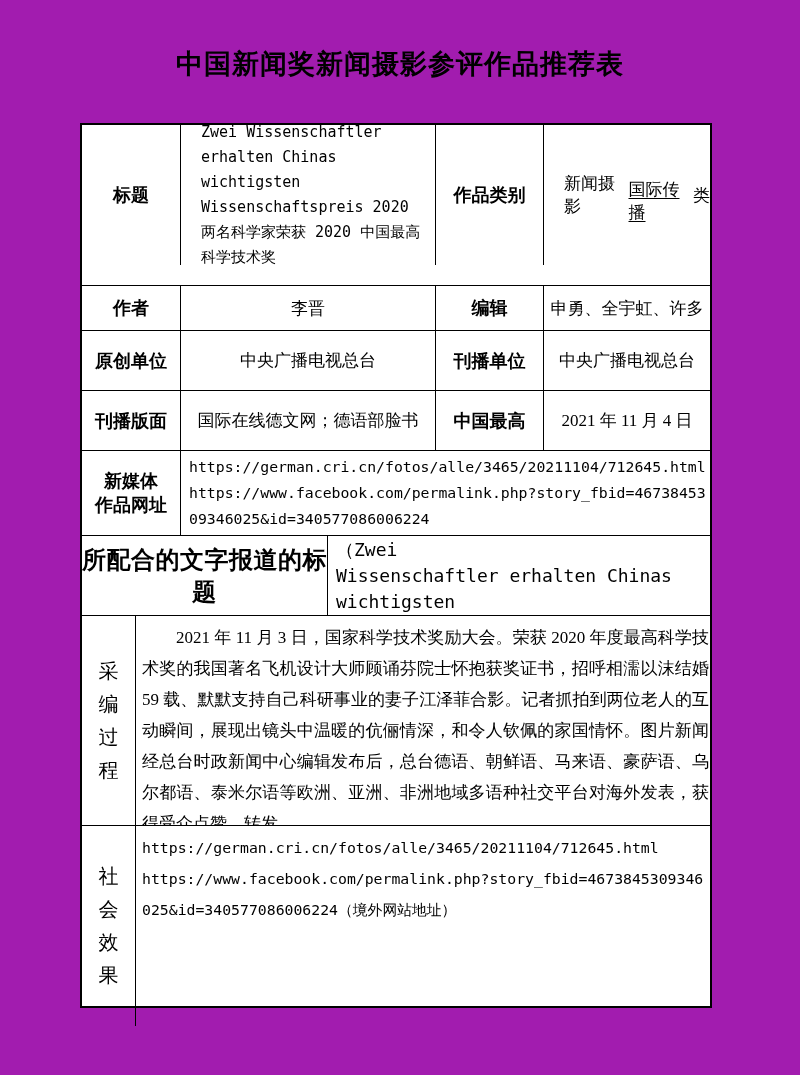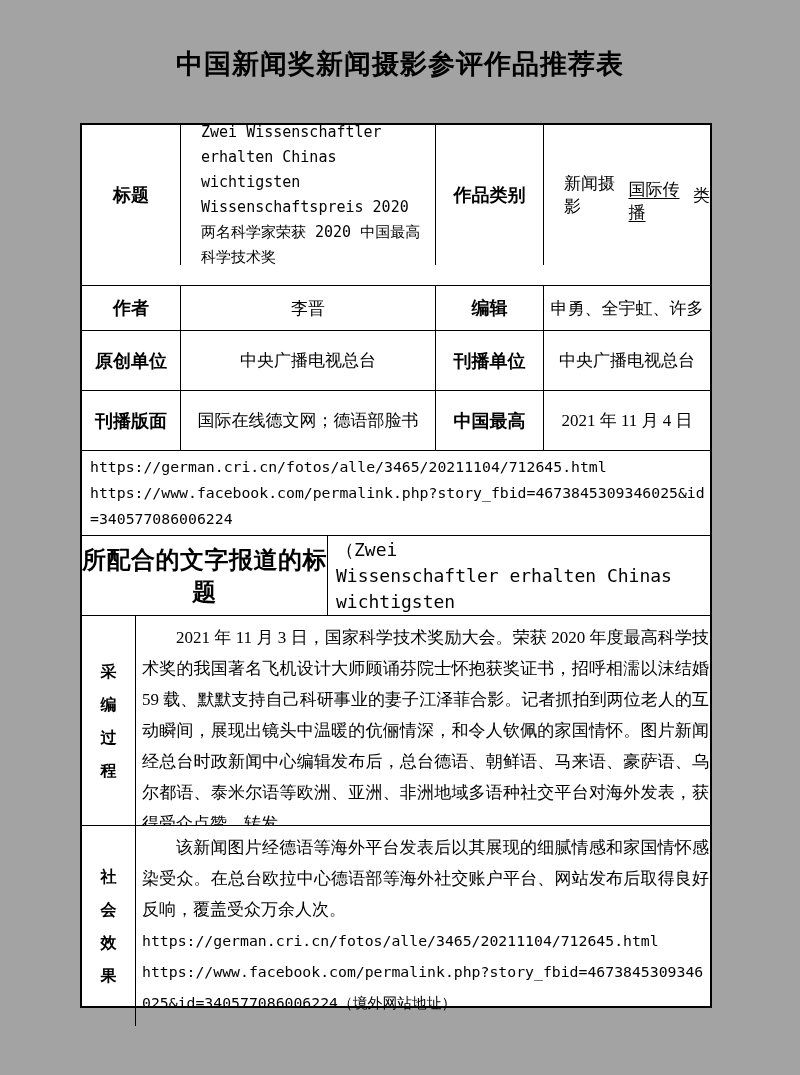--- a/index.html
+++ b/index.html
@@ -1,17 +1,17 @@
 <!DOCTYPE html>
 <html lang="zh"><head>
 <meta charset="utf-8">
 <style>
   html,body{margin:0;padding:0;background:#fff;}
   .page{
-    position:relative;width:800px;height:1075px;background:#a3a3a3;
+    position:relative;width:800px;height:1075px;background:#a21caf;
     color:#000;font-family:"Liberation Serif","DejaVu Serif",serif;
     overflow:hidden;
   }
   .doc-title{
     position:absolute;top:46px;left:0;width:800px;margin:0;
     text-align:center;font-size:27px;font-weight:bold;letter-spacing:1px;
   }
   .tbl{
     position:absolute;left:80px;top:123px;width:632px;height:885px;
     border:2px solid #000;box-sizing:border-box;background:#fff;
@@ -30,21 +30,21 @@
   .value{font-size:17px;}
   .center{justify-content:center;text-align:center;}
   .padl{padding-left:20px;}
   .pre{white-space:pre-wrap;}
   .preline{white-space:pre-line;text-align:center;}
   .mono{font-family:"DejaVu Sans Mono",monospace;}
   .titlecell{font-size:15px;line-height:25px;}
   .urls5{font-size:14.8px;line-height:26px;word-break:break-all;padding-left:8px;padding-right:1px;}
   .report-title{font-size:18px;line-height:26px;padding-left:8px;}
   .ul{text-decoration:underline;text-underline-offset:3px;margin-top:12px;}
-  .vstack{display:inline-block;width:1.3em;font-weight:bold;font-size:16px;
+  .vstack{display:inline-block;width:1.3em;font-weight:normal;font-size:20px;
           line-height:33px;word-break:break-all;text-align:center;}
   .block{display:block;align-items:flex-start;padding:6px 1px 0 6px;}
   .para{margin:0;text-indent:2em;text-align:justify;font-size:17px;line-height:31px;}
   .urls8{font-size:14.8px;line-height:31px;word-break:break-all;white-space:pre-wrap;margin:0;}
 </style>
 </head>
 <body>
 
 <div class="page">
 
@@ -82,20 +82,22 @@
     </div>
 
     <div class="row r4">
       <div class="cell label w1">刊播版面</div>
       <div class="cell w2 value center">国际在线德文网；德语部脸书</div>
       <div class="cell label w3">中国最高</div>
       <div class="cell w4 value center">2021 年 11 月 4 日</div>
     </div>
 
     <div class="row r5">
+      <div class="cell label w1 preline">新媒体
+作品网址</div>
       <div class="cell w4 mono pre urls5">https://german.cri.cn/fotos/alle/3465/20211104/712645.html
 https://www.facebook.com/permalink.php?story_fbid=4673845309346025&amp;id=340577086006224</div>
     </div>
 
     <div class="row r6">
       <div class="cell label label-lg wlab6">所配合的文字报道的标题</div>
       <div class="cell w4 mono pre report-title">两名科学家荣获 2020 中国最高科学技术奖（Zwei
 Wissenschaftler erhalten Chinas wichtigsten
 Wissenschaftspreis 2020）</div>
     </div>
@@ -107,20 +109,19 @@
       <div class="cell w4 block">
         <p class="para">2021 年 11 月 3 日，国家科学技术奖励大会。荣获 2020 年度最高科学技术奖的我国著名飞机设计大师顾诵芬院士怀抱获奖证书，招呼相濡以沫结婚 59 载、默默支持自己科研事业的妻子江泽菲合影。记者抓拍到两位老人的互动瞬间，展现出镜头中温暖的伉俪情深，和令人钦佩的家国情怀。图片新闻经总台时政新闻中心编辑发布后，总台德语、朝鲜语、马来语、豪萨语、乌尔都语、泰米尔语等欧洲、亚洲、非洲地域多语种社交平台对海外发表，获得受众点赞、转发。</p>
       </div>
     </div>
 
     <div class="row r8">
       <div class="cell wnarrow center">
           <span class="vstack">社会效果</span>
         </div>
       <div class="cell w4 block">
-        <p class="para">该新闻图片经德语等海外平台发表后以其展现的细腻情感和家国情怀感染受众。在总台欧拉中心德语部等海外社交账户平台、网站发布后取得良好反响，覆盖受众万余人次。</p>
         <p class="urls8 mono">https://german.cri.cn/fotos/alle/3465/20211104/712645.html
 https://www.facebook.com/permalink.php?story_fbid=4673845309346025&amp;id=340577086006224（境外网站地址）</p>
       </div>
     </div>
 
   </div>
 </div>
 
 </body></html>

